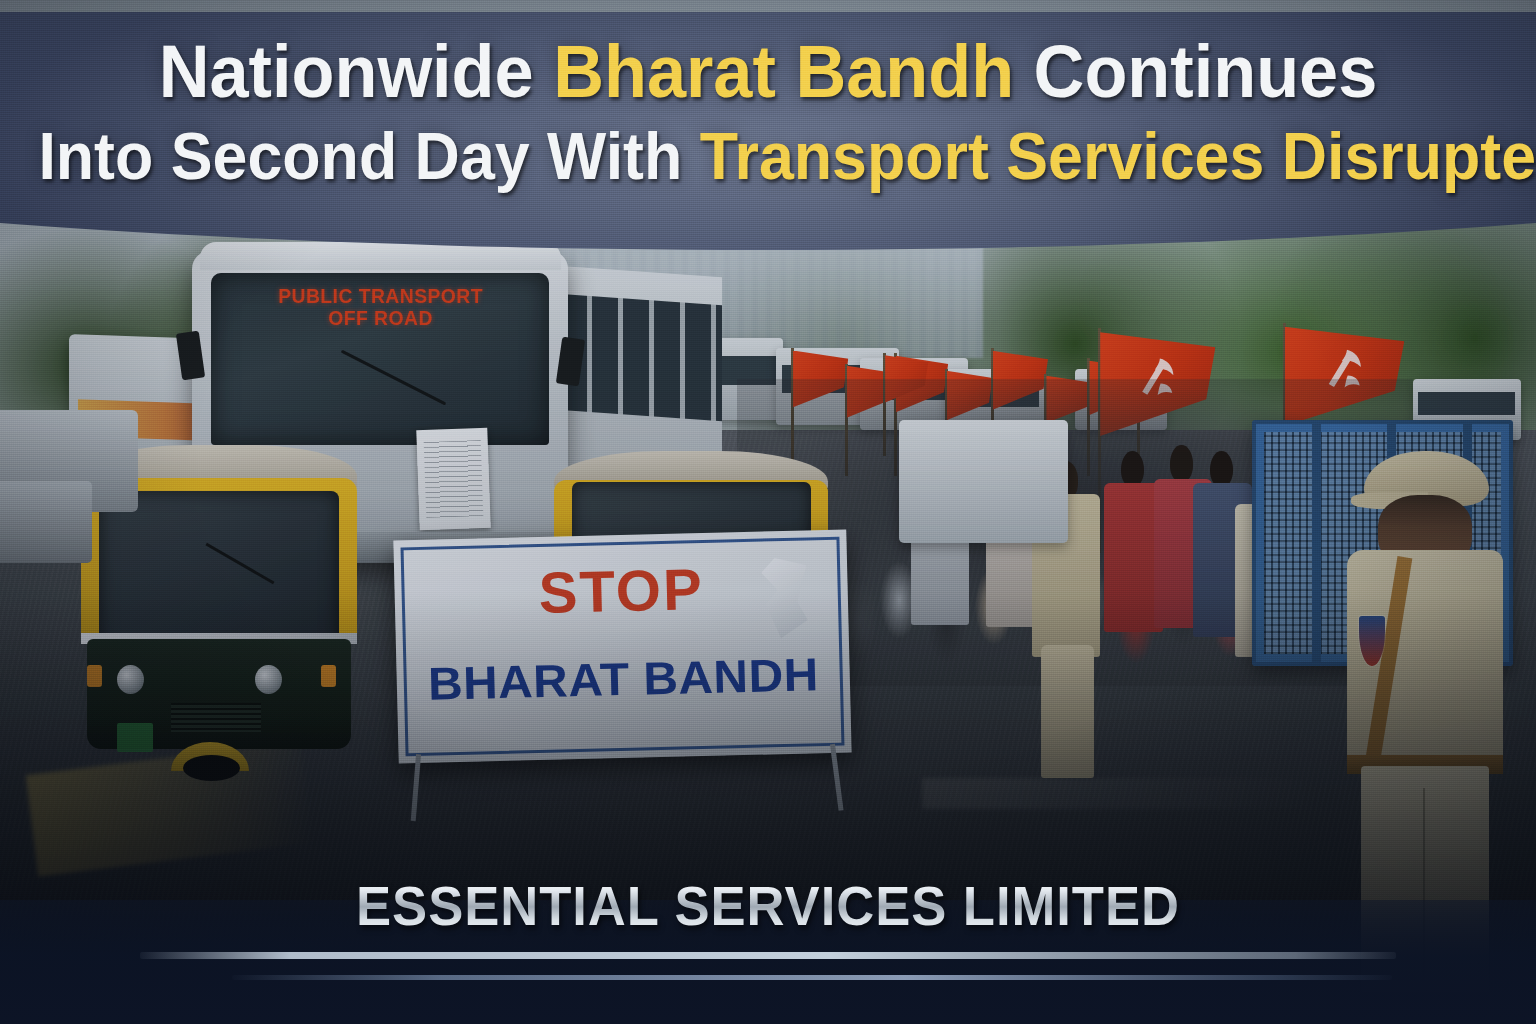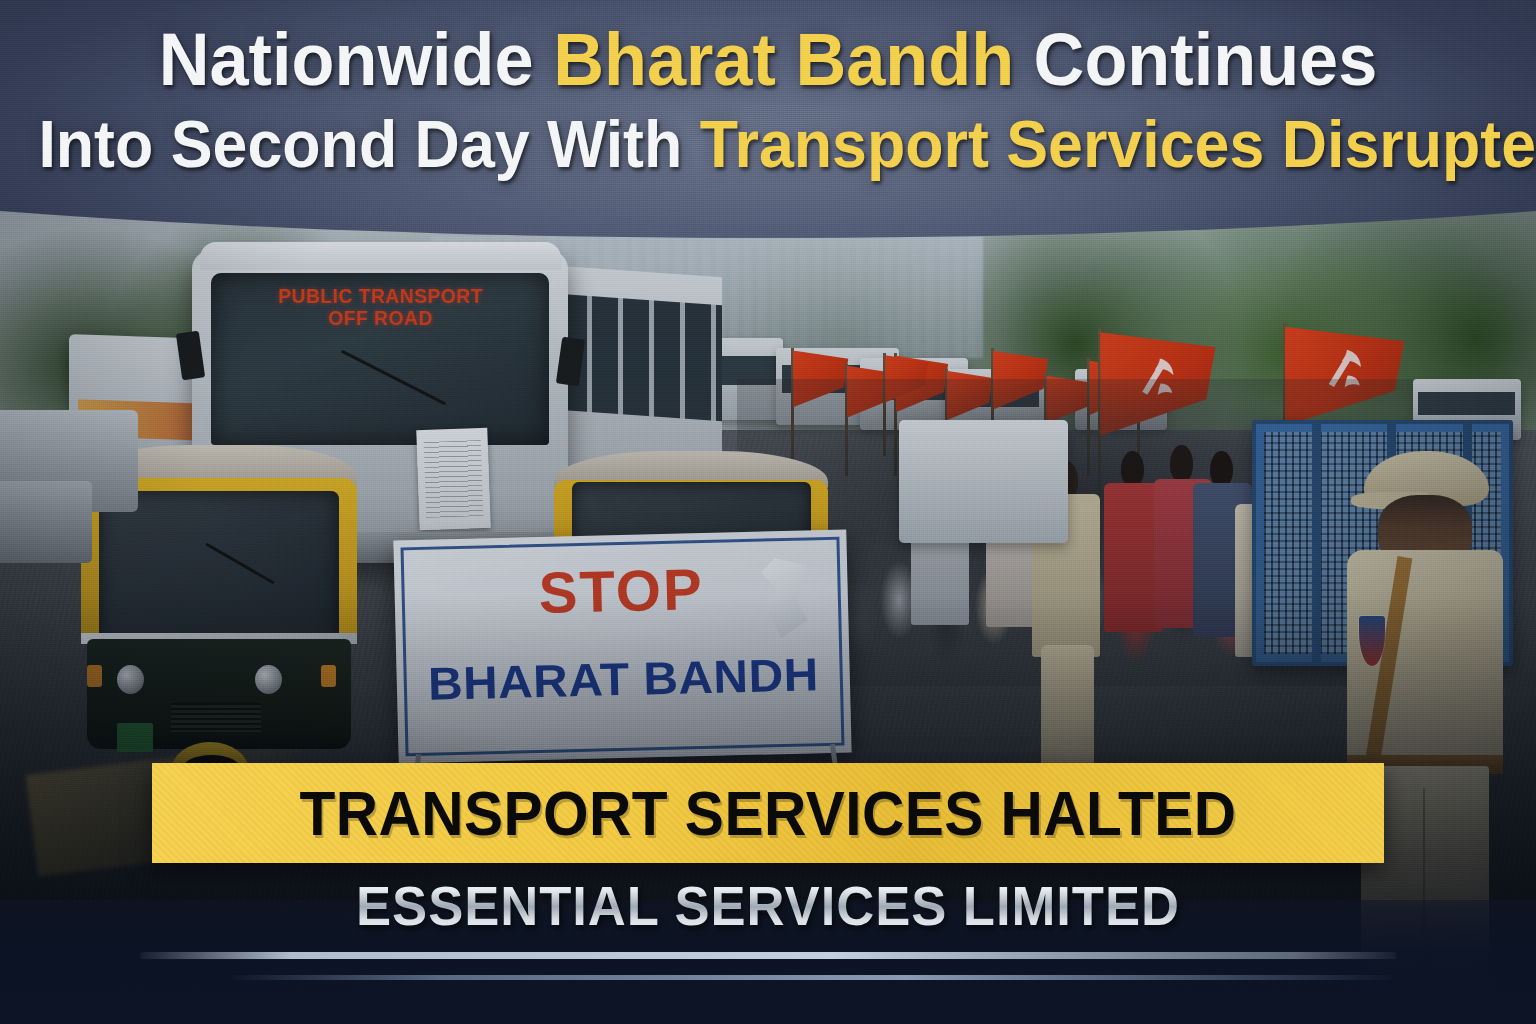--- a/index.html
+++ b/index.html
@@ -334,21 +334,21 @@
     mix-blend-mode:overlay;
   }
   .coolcast{
     position:absolute; inset:0; pointer-events:none;
     background:linear-gradient(180deg, rgba(28,46,78,.10), rgba(18,30,56,.30));
     mix-blend-mode:multiply;
   }
 
   
   .header{
-    position:absolute; left:0; top:0; width:100%; height:238px;
+    position:absolute; left:0; top:12px; width:100%; height:238px;
     background:
       radial-gradient(ellipse 70% 120% at 50% 58%, #6a748c 0%, #4d5771 42%, #333c55 74%, #2a3247 100%);
     clip-path: ellipse(108% 100% at 50% 0%);
     overflow:hidden;
     padding-left:40px;
   }
   .header::after{
     content:""; position:absolute; inset:0; opacity:.10; mix-blend-mode:overlay;
     background-image:
       repeating-linear-gradient(0deg, rgba(255,255,255,.55) 0 1px, rgba(0,0,0,.55) 1px 2px),
@@ -615,22 +615,19 @@
         <span class="w">Nationwide </span><span class="y">Bharat Bandh</span><span class="w"> Continues</span>
       </div>
       <div class="hl-line hl-2">
         <span class="w">Into Second Day With </span><span class="y">Transport Services Disrupted</span>
       </div>
     </div>
   </div>
 
   <div class="footer-fade"></div>
 
-  <div class="ybanner">
-    <div class="txt">TRANSPORT SERVICES HALTED</div>
-  </div>
 
   <div class="subhead">ESSENTIAL SERVICES LIMITED</div>
 
   <div class="rule rule-a"></div>
   <div class="rule rule-b"></div>
 
 </div>
 
 </body></html>

